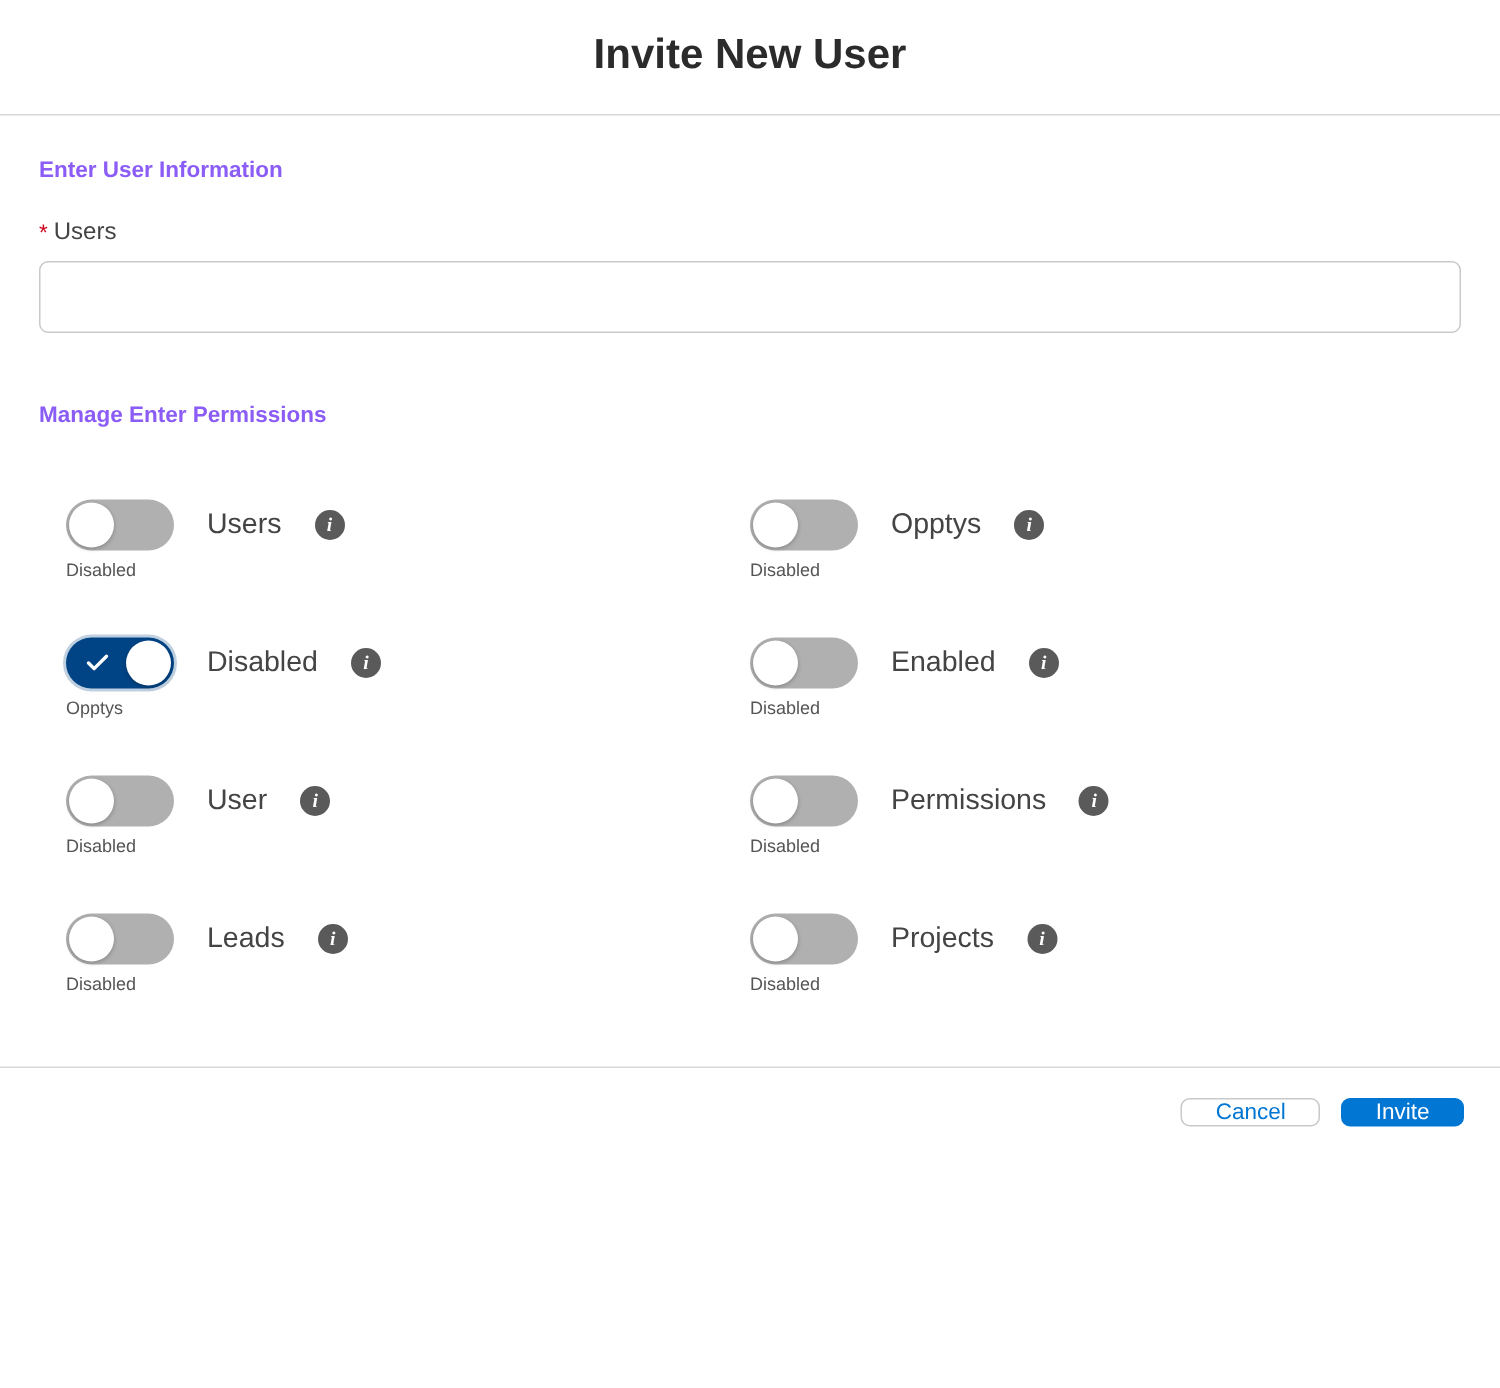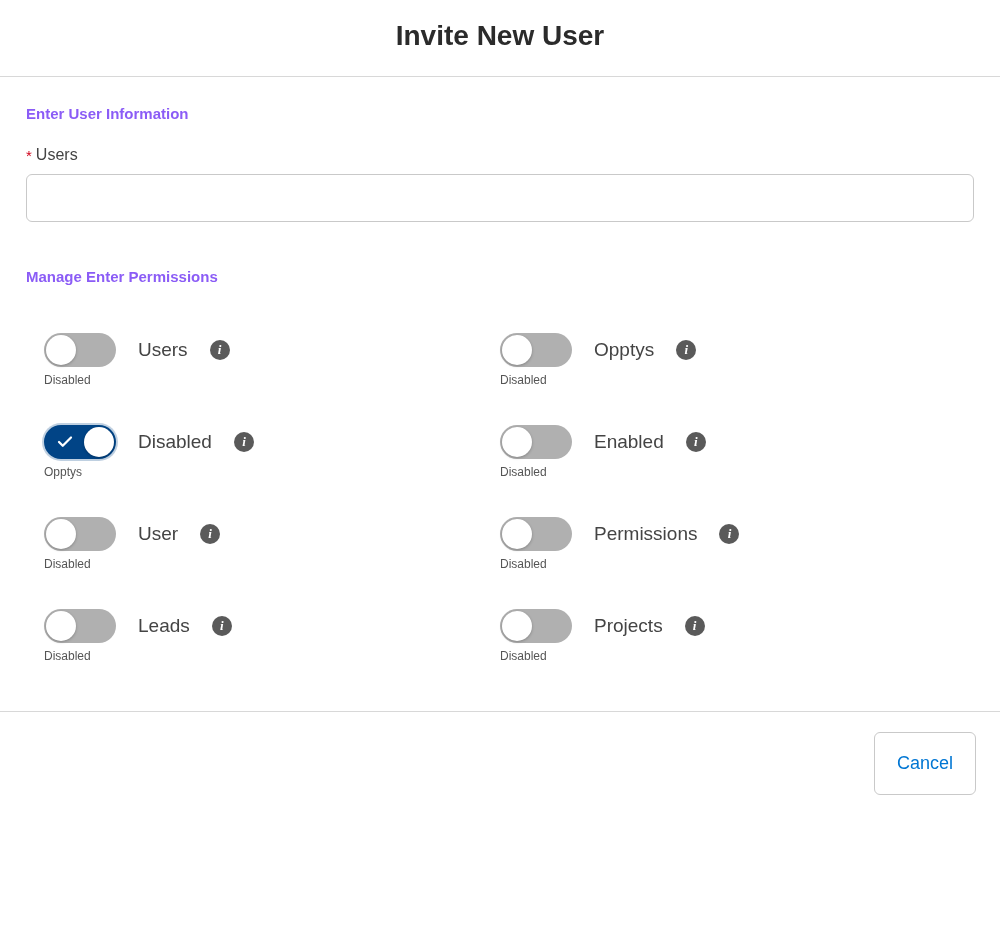--- a/index.html
+++ b/index.html
@@ -151,23 +151,23 @@
     }
     .footer {
       border-top: 1px solid #d8d8d8;
       padding: 20px 24px;
       display: flex;
       justify-content: flex-end;
       gap: 14px;
       margin-top: 16px;
     }
     .btn {
-      padding: 20px 22px;
+      padding: 0 22px;
       border-radius: 6px;
-      font-size: 18px;
+      font-size: 15px;
       cursor: pointer;
       border: 1px solid transparent;
     }
     .btn-secondary {
       background: #fff;
       border: 1px solid #c9c9c9;
       color: #0176d3;
     }
     .btn-primary {
       background: #0176d3;
@@ -277,13 +277,14 @@
           <span class="perm-label">Projects</span>
           <span class="info-icon">i</span>
         </div>
         <div class="perm-status">Disabled</div>
       </div>
     </div>
 </div>
 
 <div class="footer">
   <button class="btn btn-secondary">Cancel</button>
+  <button class="btn btn-primary">Invite</button>
 </div>
 
 </body></html>

